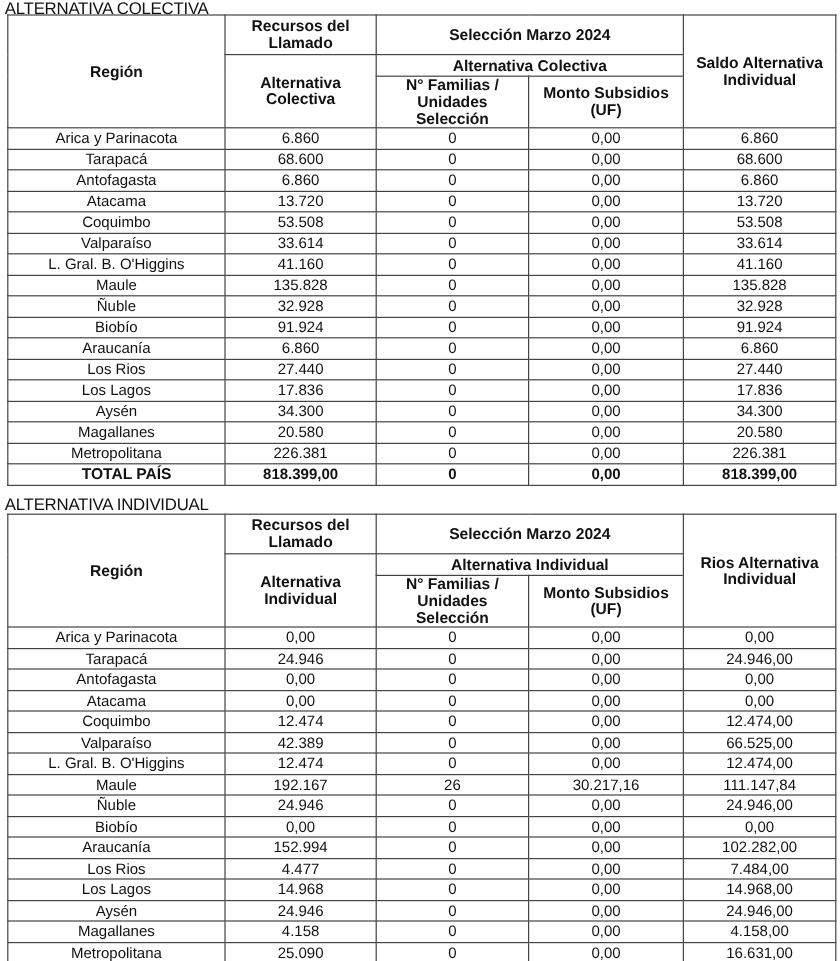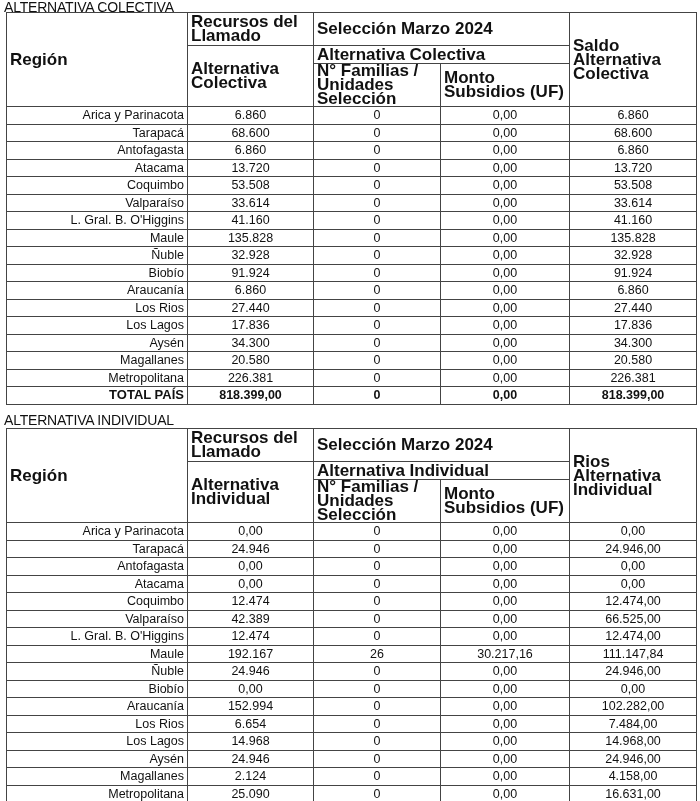--- a/index.html
+++ b/index.html
@@ -19,25 +19,25 @@
   }
   table.grid col.c1 { width: 181px; }
   table.grid col.c2 { width: 126px; }
   table.grid col.c3 { width: 127px; }
   table.grid col.c4 { width: 129px; }
   table.grid col.c5 { width: 127px; }
   table.grid th, table.grid td {
     border: 1px solid #444; padding: 0 3px; overflow: hidden; white-space: nowrap;
   }
   table.grid th {
-    font-weight: bold; text-align: left; font-size: 17px; line-height: 14px;
+    font-weight: bold; text-align: center; font-size: 13px; line-height: 14px;
     white-space: normal;
   }
   table.grid td { height: 16.5px; line-height: 16px; text-align: center; }
-  table.grid td.region { text-align: right; padding-left: 3px; }
+  table.grid td.region { text-align: center; padding-left: 3px; }
   table.grid tr.total td { font-weight: bold; }
   table.grid tr.total td.region { font-size: 13px; padding-left: 20px; }
 </style>
 </head>
 <body>
 
 <div class="section" style="top:0;">
   <div class="section-title" style="top:0;">ALTERNATIVA COLECTIVA</div>
   <table class="grid" style="top:12px;">
     <colgroup>
@@ -45,21 +45,21 @@
         <col class="c2">
         <col class="c3">
         <col class="c4">
         <col class="c5">
       </colgroup>
     <thead>
       <tr style="height:33px;">
         <th rowspan="3">Región</th>
         <th>Recursos del Llamado</th>
         <th colspan="2">Selección Marzo 2024</th>
-        <th rowspan="3">Saldo Alternativa Colectiva</th>
+        <th rowspan="3">Saldo Alternativa Individual</th>
       </tr>
       <tr style="height:18px;">
         <th rowspan="2">Alternativa Colectiva</th>
         <th colspan="2">Alternativa Colectiva</th>
       </tr>
       <tr style="height:31px;">
         <th>N° Familias / Unidades Selección</th>
         <th>Monto Subsidios (UF)</th>
       </tr>
     </thead>
@@ -286,42 +286,42 @@
         </tr>
       <tr>
           <td class="region">Araucanía</td>
           <td>152.994</td>
           <td>0</td>
           <td>0,00</td>
           <td>102.282,00</td>
         </tr>
       <tr>
           <td class="region">Los Rios</td>
-          <td>6.654</td>
+          <td>4.477</td>
           <td>0</td>
           <td>0,00</td>
           <td>7.484,00</td>
         </tr>
       <tr>
           <td class="region">Los Lagos</td>
           <td>14.968</td>
           <td>0</td>
           <td>0,00</td>
           <td>14.968,00</td>
         </tr>
       <tr>
           <td class="region">Aysén</td>
           <td>24.946</td>
           <td>0</td>
           <td>0,00</td>
           <td>24.946,00</td>
         </tr>
       <tr>
           <td class="region">Magallanes</td>
-          <td>2.124</td>
+          <td>4.158</td>
           <td>0</td>
           <td>0,00</td>
           <td>4.158,00</td>
         </tr>
       <tr>
           <td class="region">Metropolitana</td>
           <td>25.090</td>
           <td>0</td>
           <td>0,00</td>
           <td>16.631,00</td>

